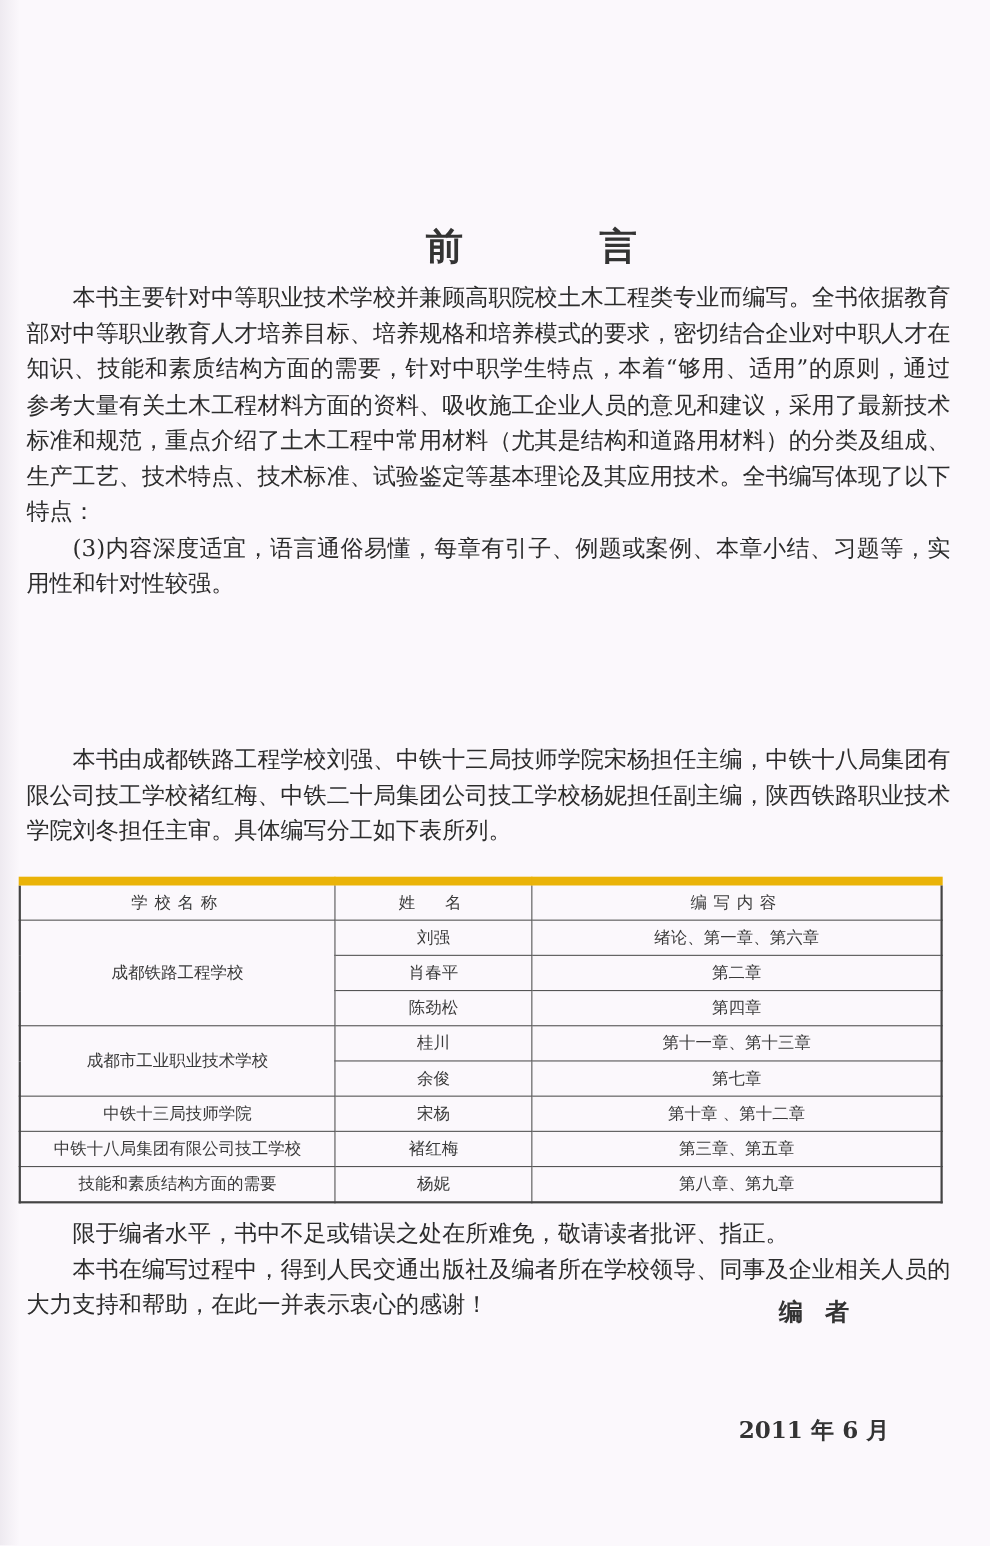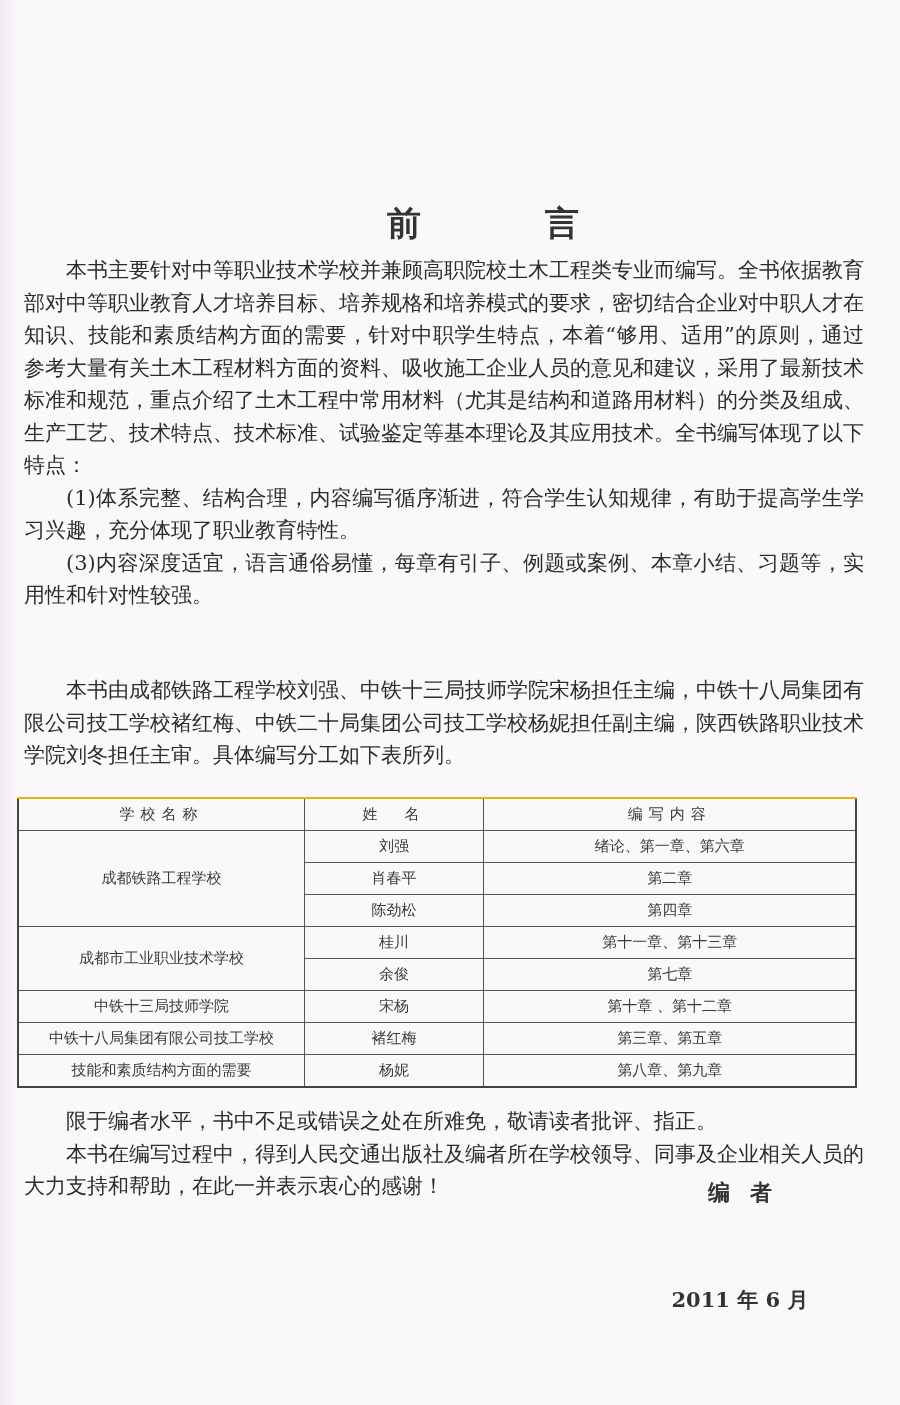--- a/index.html
+++ b/index.html
@@ -65,21 +65,21 @@
       border: 1px solid #555;
       text-align: center;
       padding: 0;
       height: 31px;
       font-weight: normal;
     }
     table.assign th {
       letter-spacing: 6px;
     }
     table.assign thead tr {
-      border-top: 2px solid #eab308;
+      border-top: 8px solid #eab308;
     }
     table.assign { border: 2px solid #444; }
     col.c1 { width: 287px; }
     col.c2 { width: 180px; }
     col.c3 { width: 373px; }
     .signature {
       position: absolute;
       left: 660px;
       width: 160px;
       text-align: center;
@@ -100,21 +100,20 @@
   </style>
 </head>
 <body>
 
 <div class="page-shade-left"></div>
 
 <h1 class="title">前 言</h1>
 
 <div class="body-text" id="block1">
   <p class="para">本书主要针对中等职业技术学校并兼顾高职院校土木工程类专业而编写。全书依据教育部对中等职业教育人才培养目标、培养规格和培养模式的要求，密切结合企业对中职人才在知识、技能和素质结构方面的需要，针对中职学生特点，本着“够用、适用”的原则，通过参考大量有关土木工程材料方面的资料、吸收施工企业人员的意见和建议，采用了最新技术标准和规范，重点介绍了土木工程中常用材料（尤其是结构和道路用材料）的分类及组成、生产工艺、技术特点、技术标准、试验鉴定等基本理论及其应用技术。全书编写体现了以下特点：</p>
-  <p class="para">(1)体系完整、结构合理，内容编写循序渐进，符合学生认知规律，有助于提高学生学习兴趣，充分体现了职业教育特性。</p>
   <p class="para">(3)内容深度适宜，语言通俗易懂，每章有引子、例题或案例、本章小结、习题等，实用性和针对性较强。</p>
 </div>
 
 <div class="body-text" id="block2">
   <p class="para">本书由成都铁路工程学校刘强、中铁十三局技师学院宋杨担任主编，中铁十八局集团有限公司技工学校褚红梅、中铁二十局集团公司技工学校杨妮担任副主编，陕西铁路职业技术学院刘冬担任主审。具体编写分工如下表所列。</p>
 </div>
 
 <table class="assign">
   <colgroup>
       <col class="c1">

